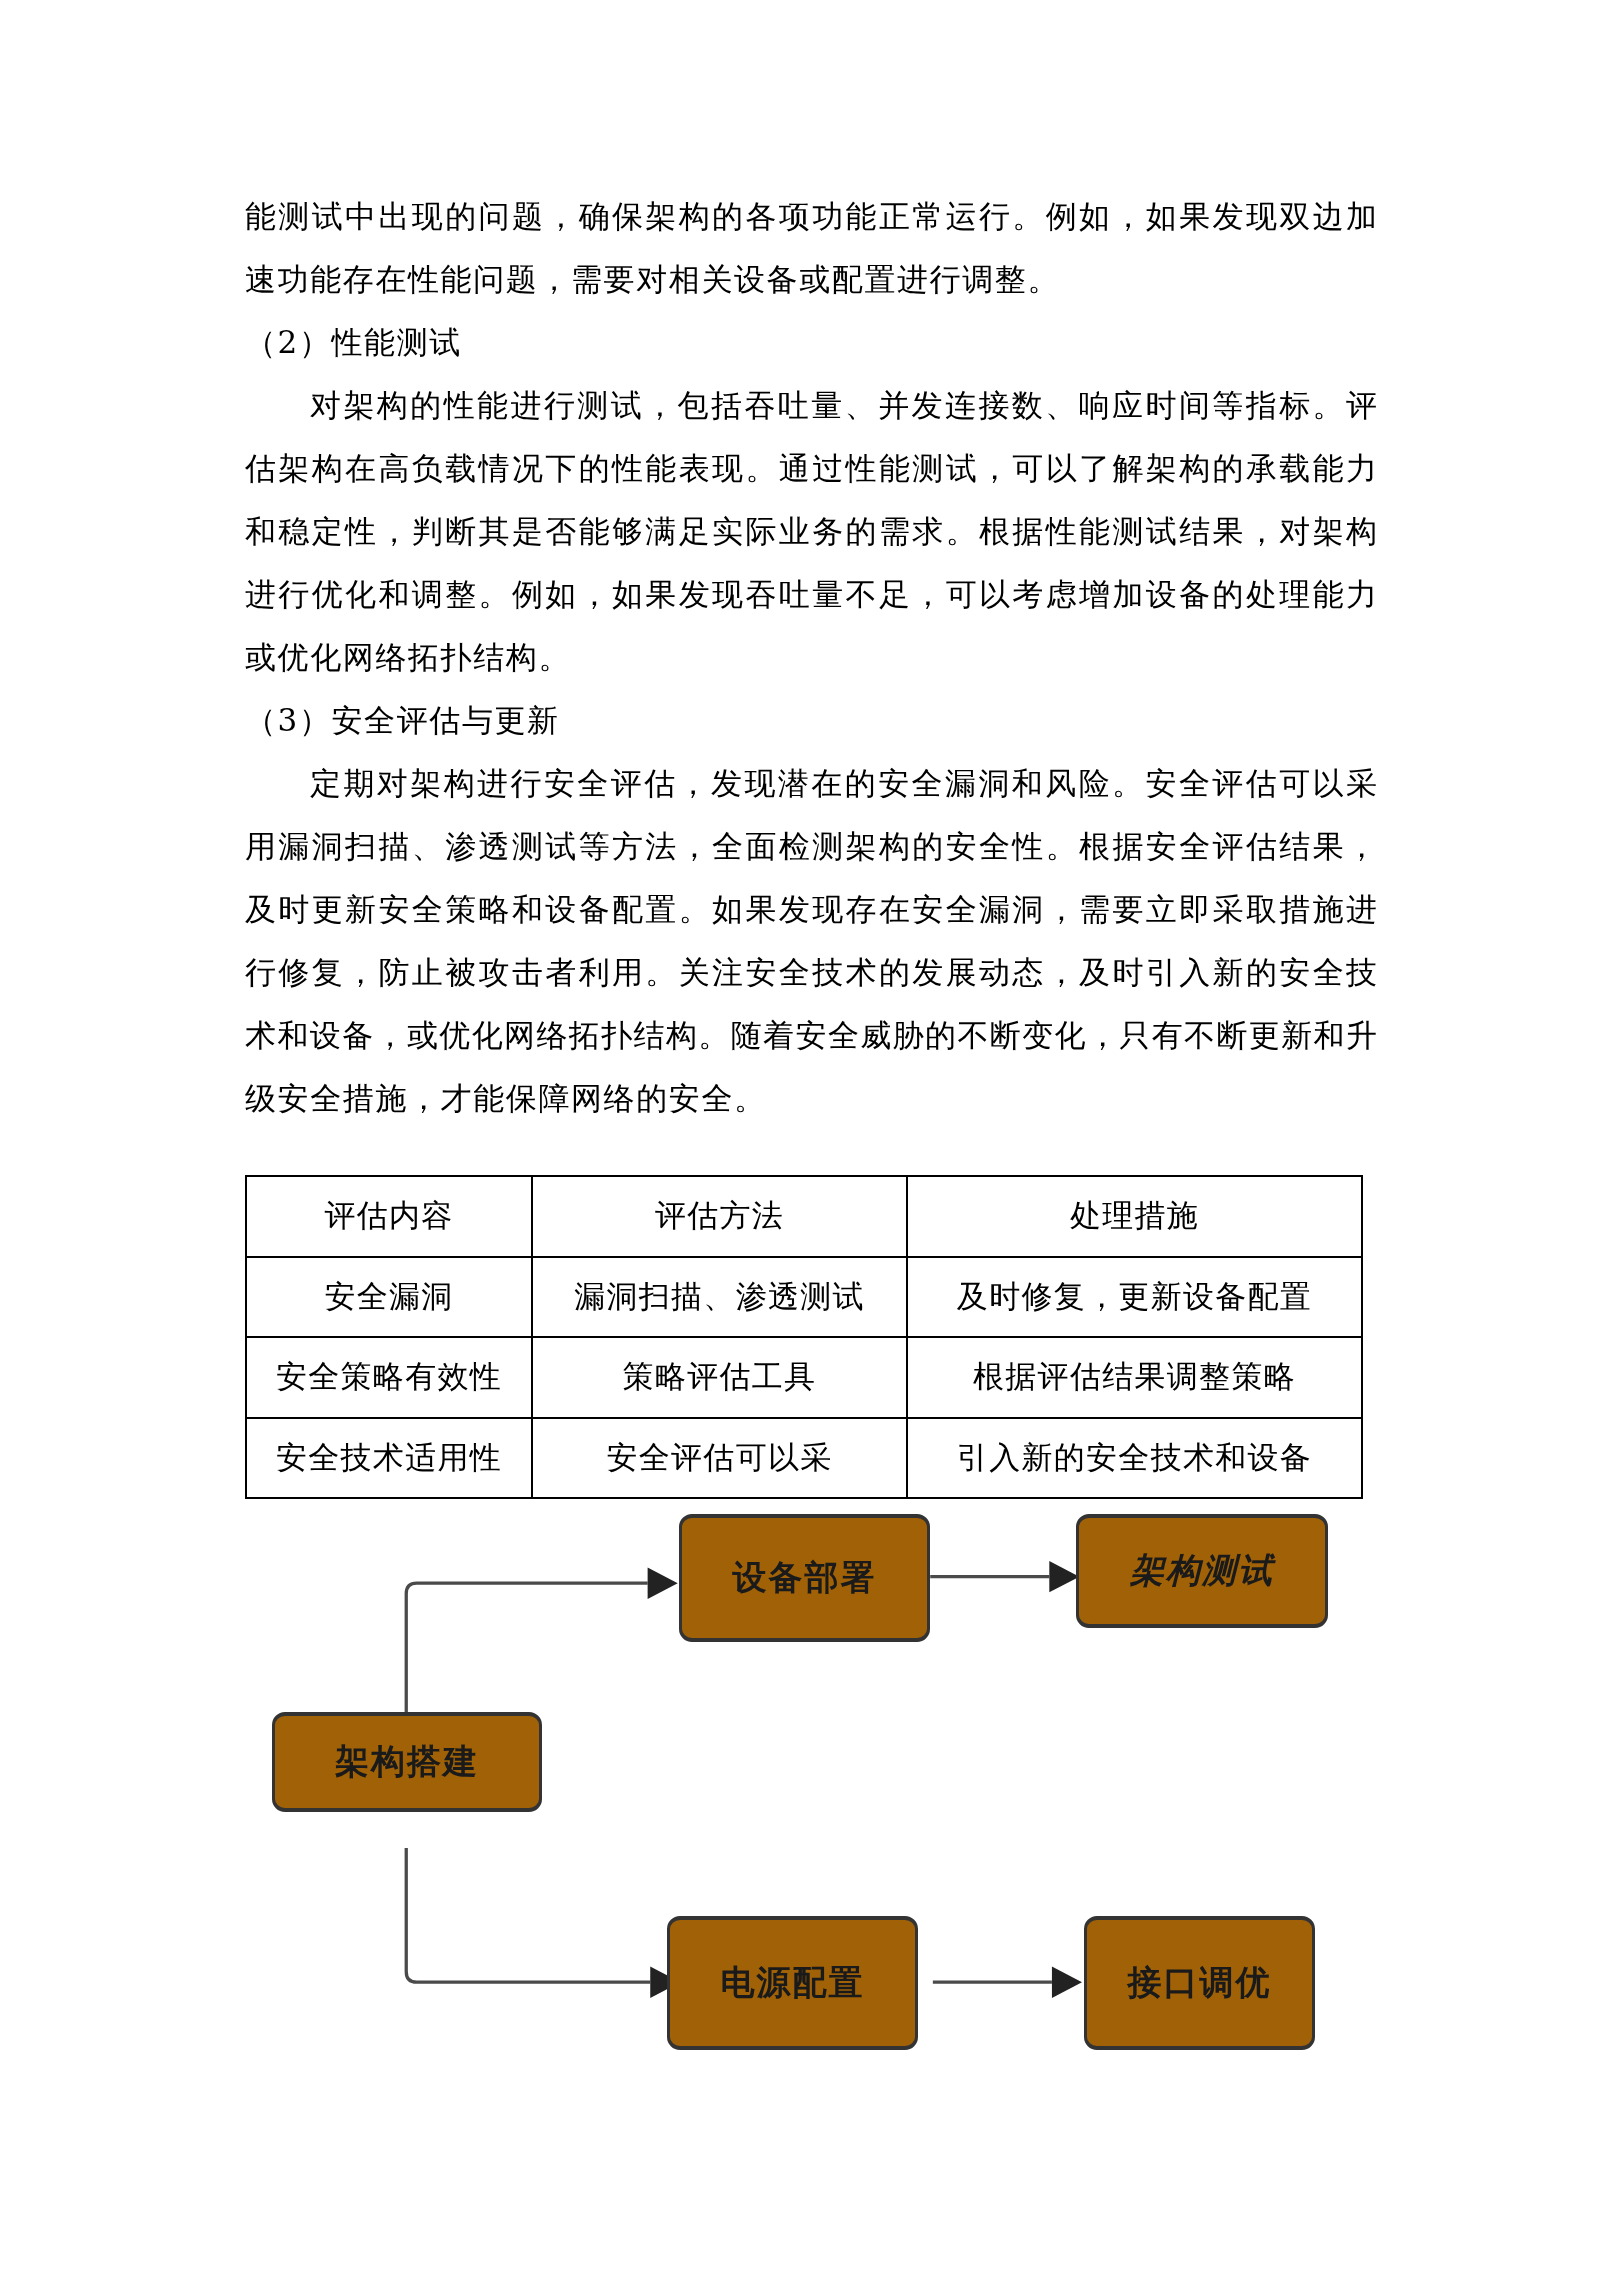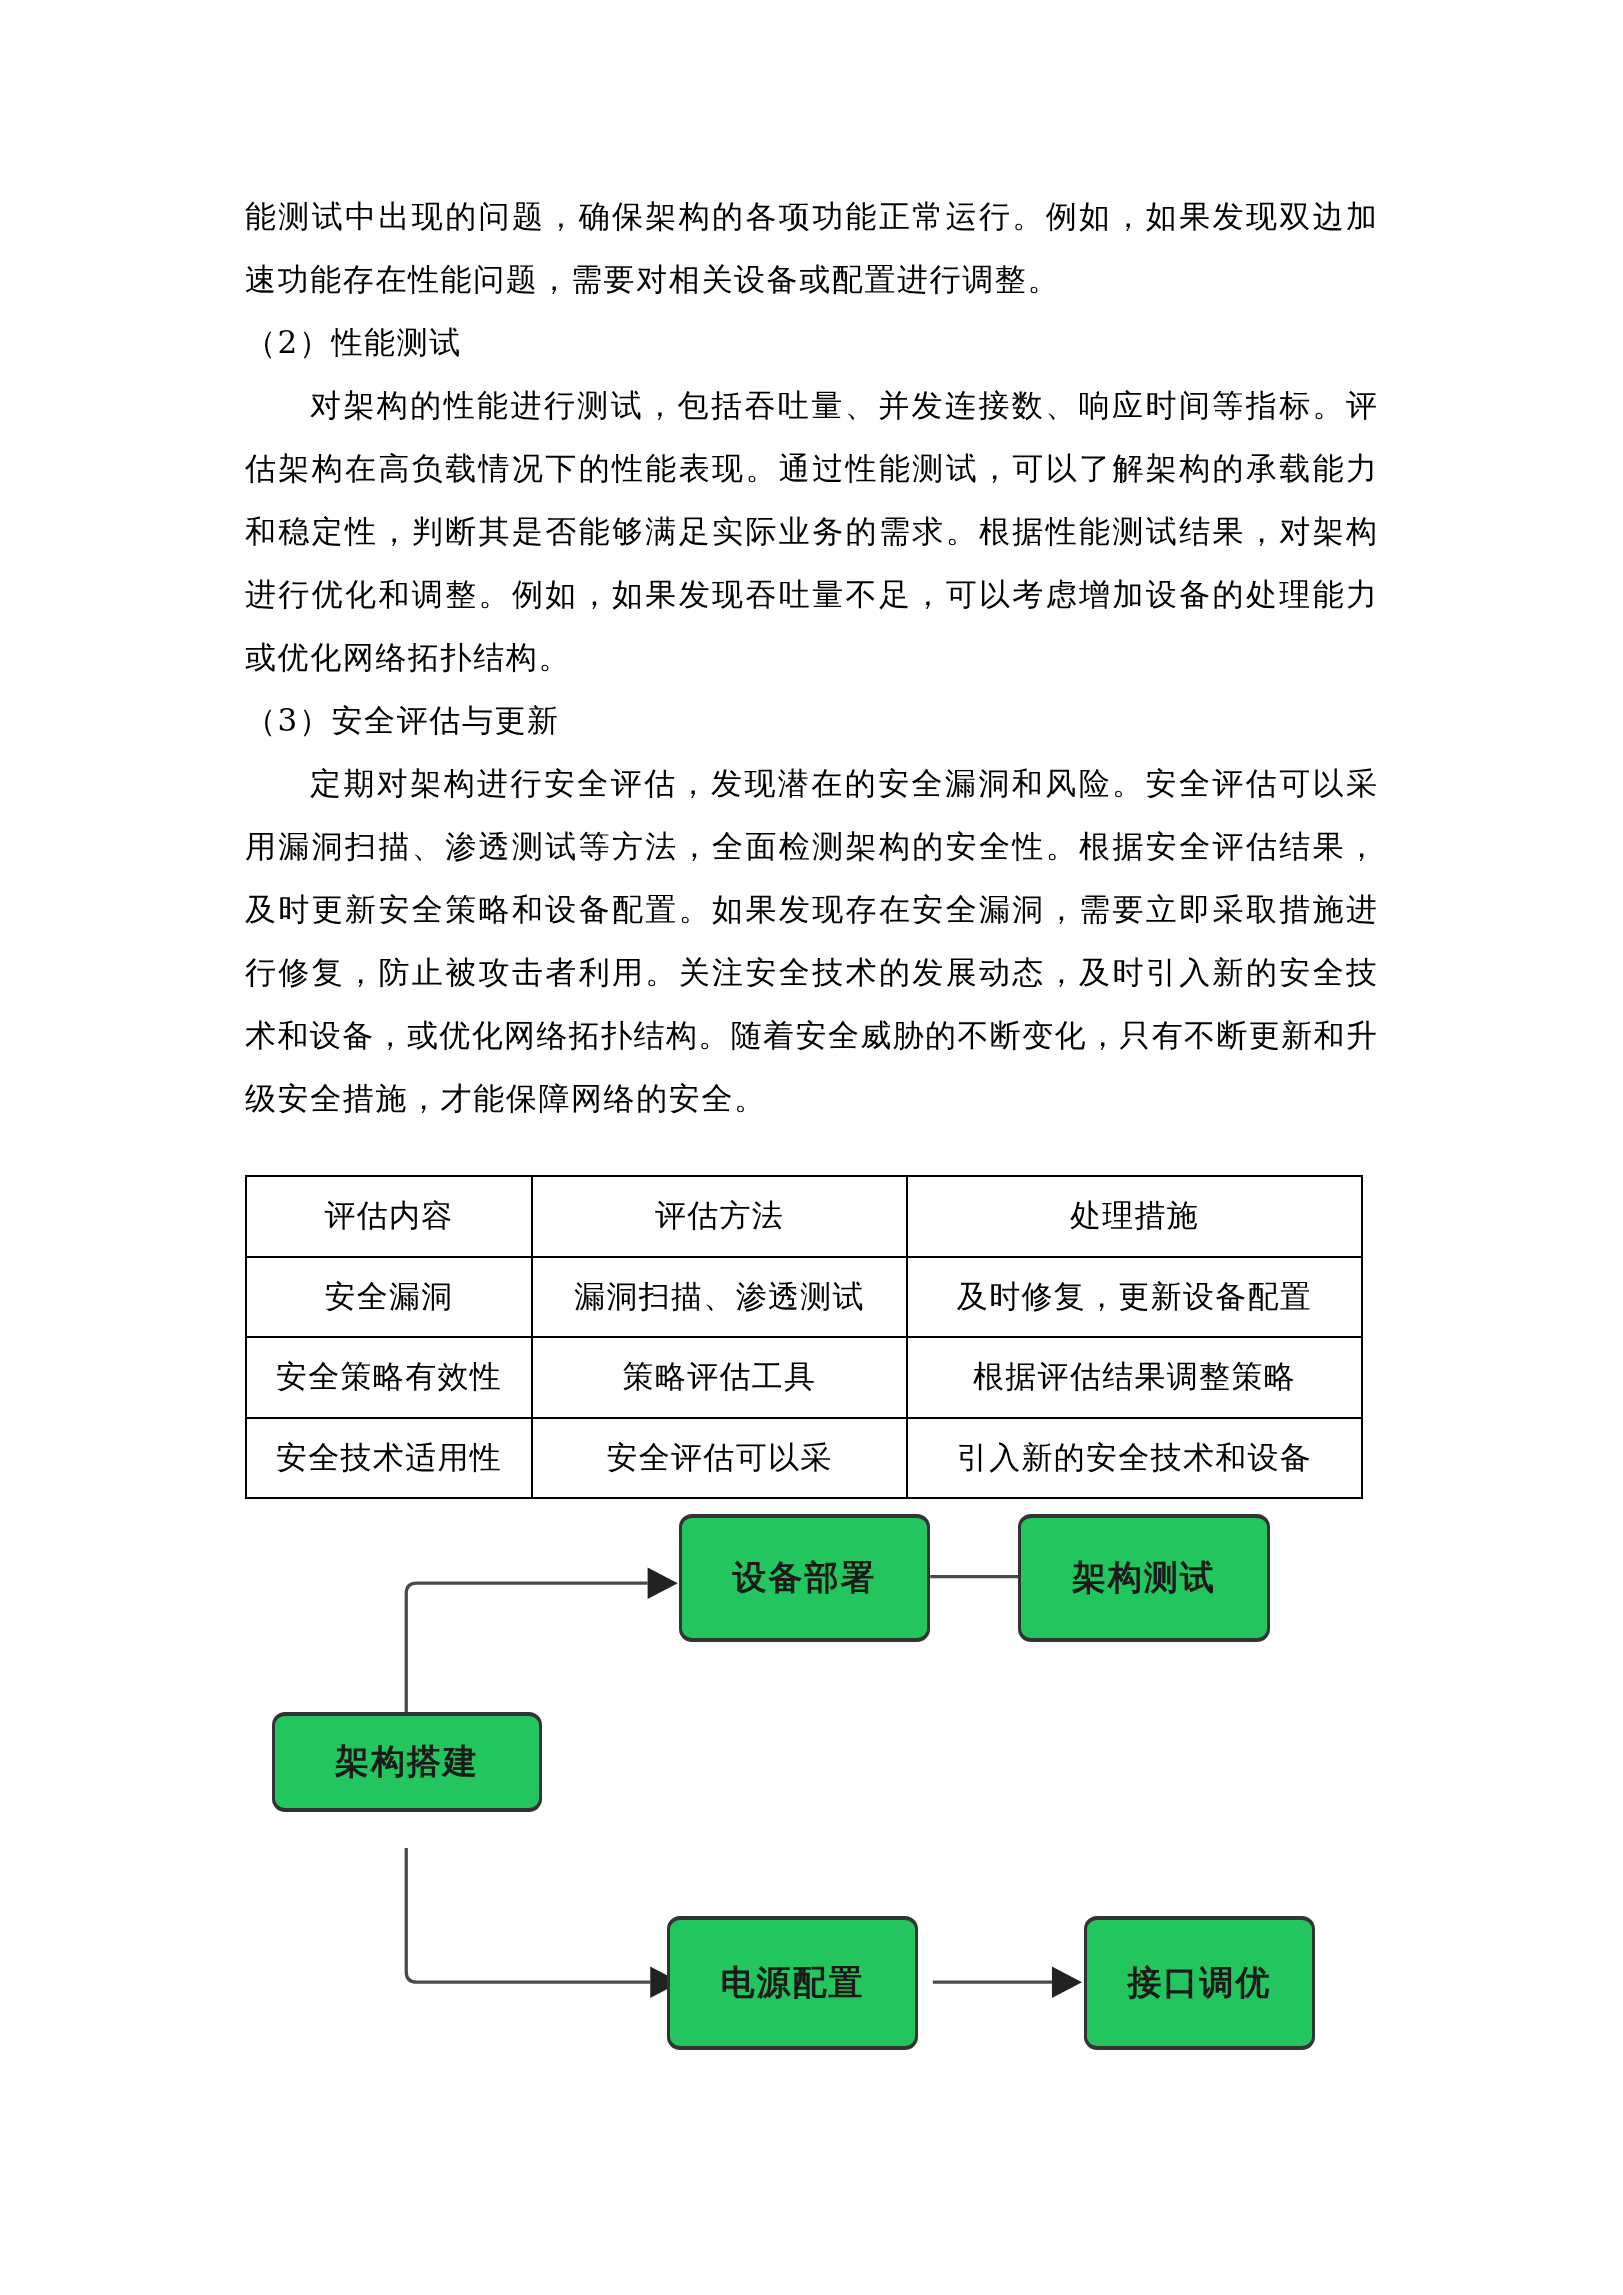--- a/index.html
+++ b/index.html
@@ -49,35 +49,35 @@
     overflow:hidden;
   }
   .eval-table col.c1{width:286px;}
   .eval-table col.c2{width:375px;}
   .eval-table col.c3{width:455px;}
   
   .fc-svg{position:absolute;left:0;top:0;pointer-events:none;}
   .fc-node{
     position:absolute;
     box-sizing:border-box;
-    background:#22c55e;
+    background:#a16207;
     border:3.3px solid #333333;
     border-top-width:4.6px;
     border-bottom-width:4.6px;
     border-radius:13px;
     display:flex;align-items:center;justify-content:center;
     font-family:"DejaVu Sans","Liberation Sans",sans-serif;
     font-weight:700;
     font-size:34px;
     letter-spacing:2px;
     color:#1a1a1a;
   }
   .n-jiagou-dajian{left:272px;top:1712px;width:270px;height:100px;}
   .n-shebei-bushu{left:679px;top:1514px;width:251px;height:128px;}
-  .n-jiagou-ceshi{left:1018px;top:1514px;width:252px;height:128px;}
+  .n-jiagou-ceshi{left:1076px;top:1514px;width:252px;height:114px;font-style:italic;}
   .n-dianyuan-peizhi{left:667px;top:1916px;width:251px;height:134px;}
   .n-jiekou-tiaoyou{left:1084px;top:1916px;width:231px;height:134px;}
 </style>
 </head>
 <body>
 
 <div class="page">
 
   <div class="text-block">
     <div class="ln jfull">能测试中出现的问题，确保架构的各项功能正常运行。例如，如果发现双边加</div>

